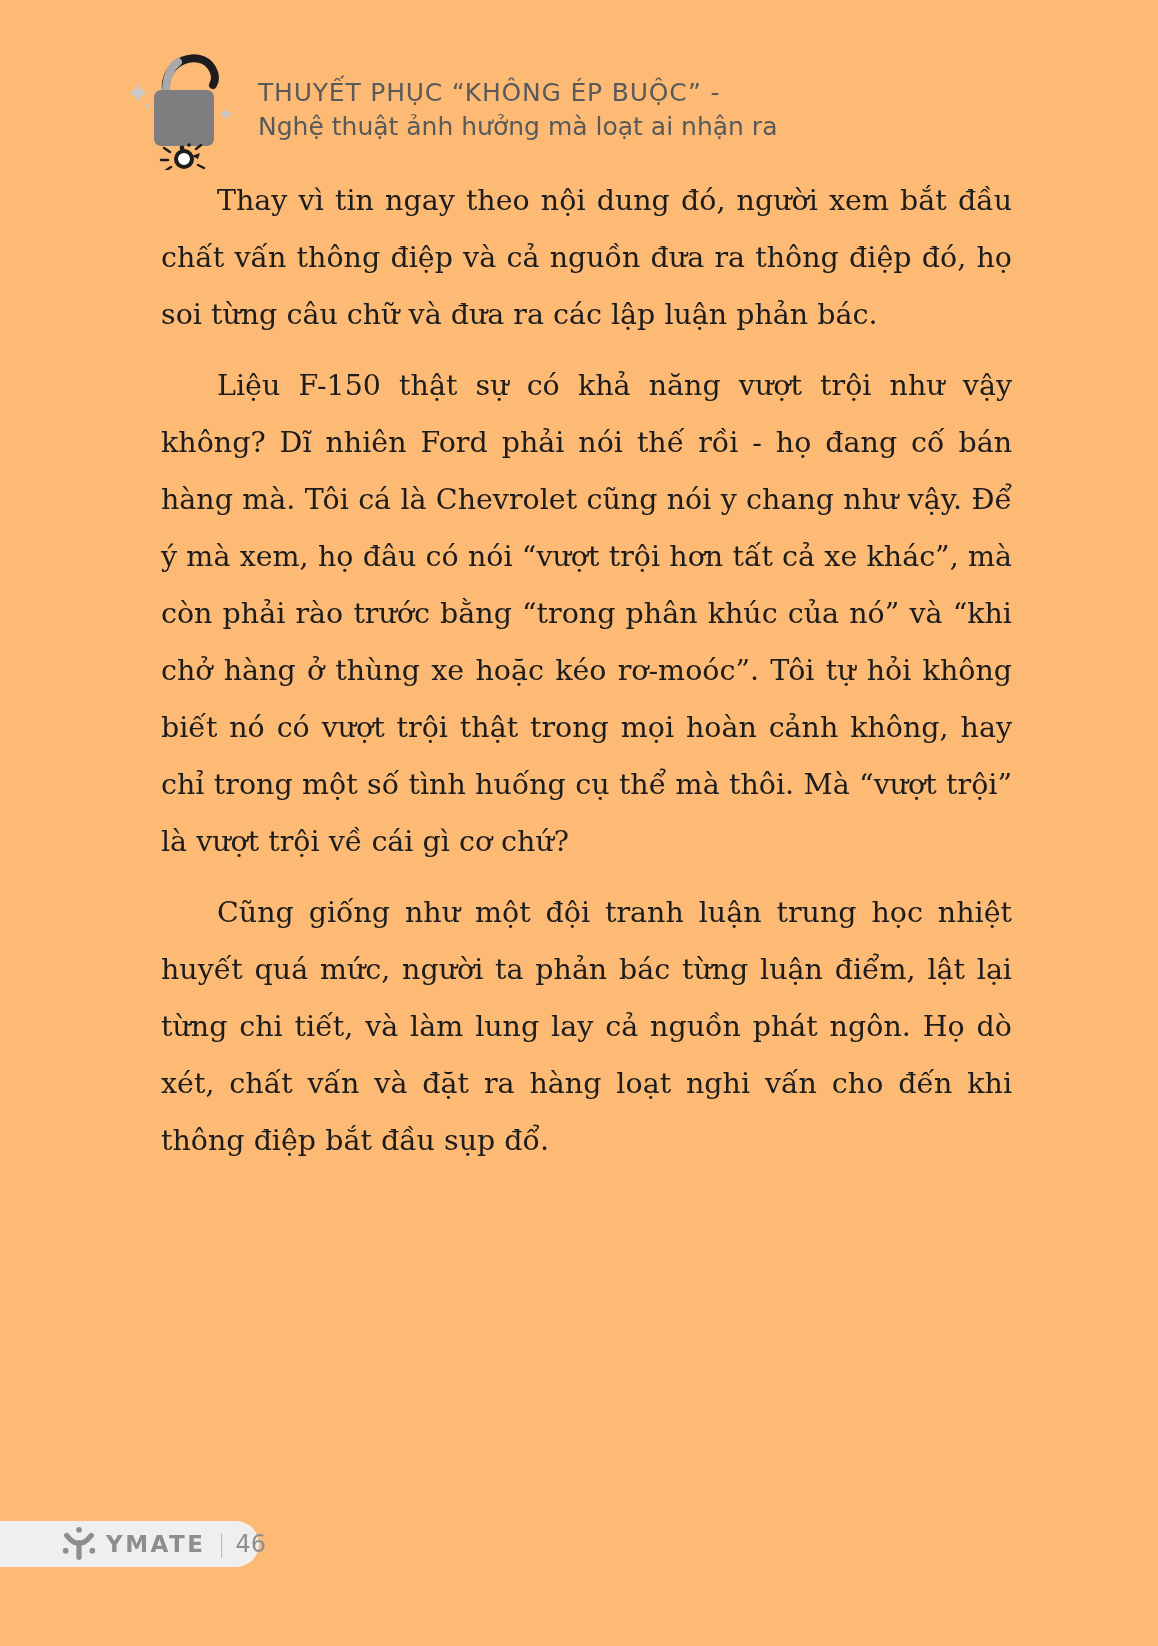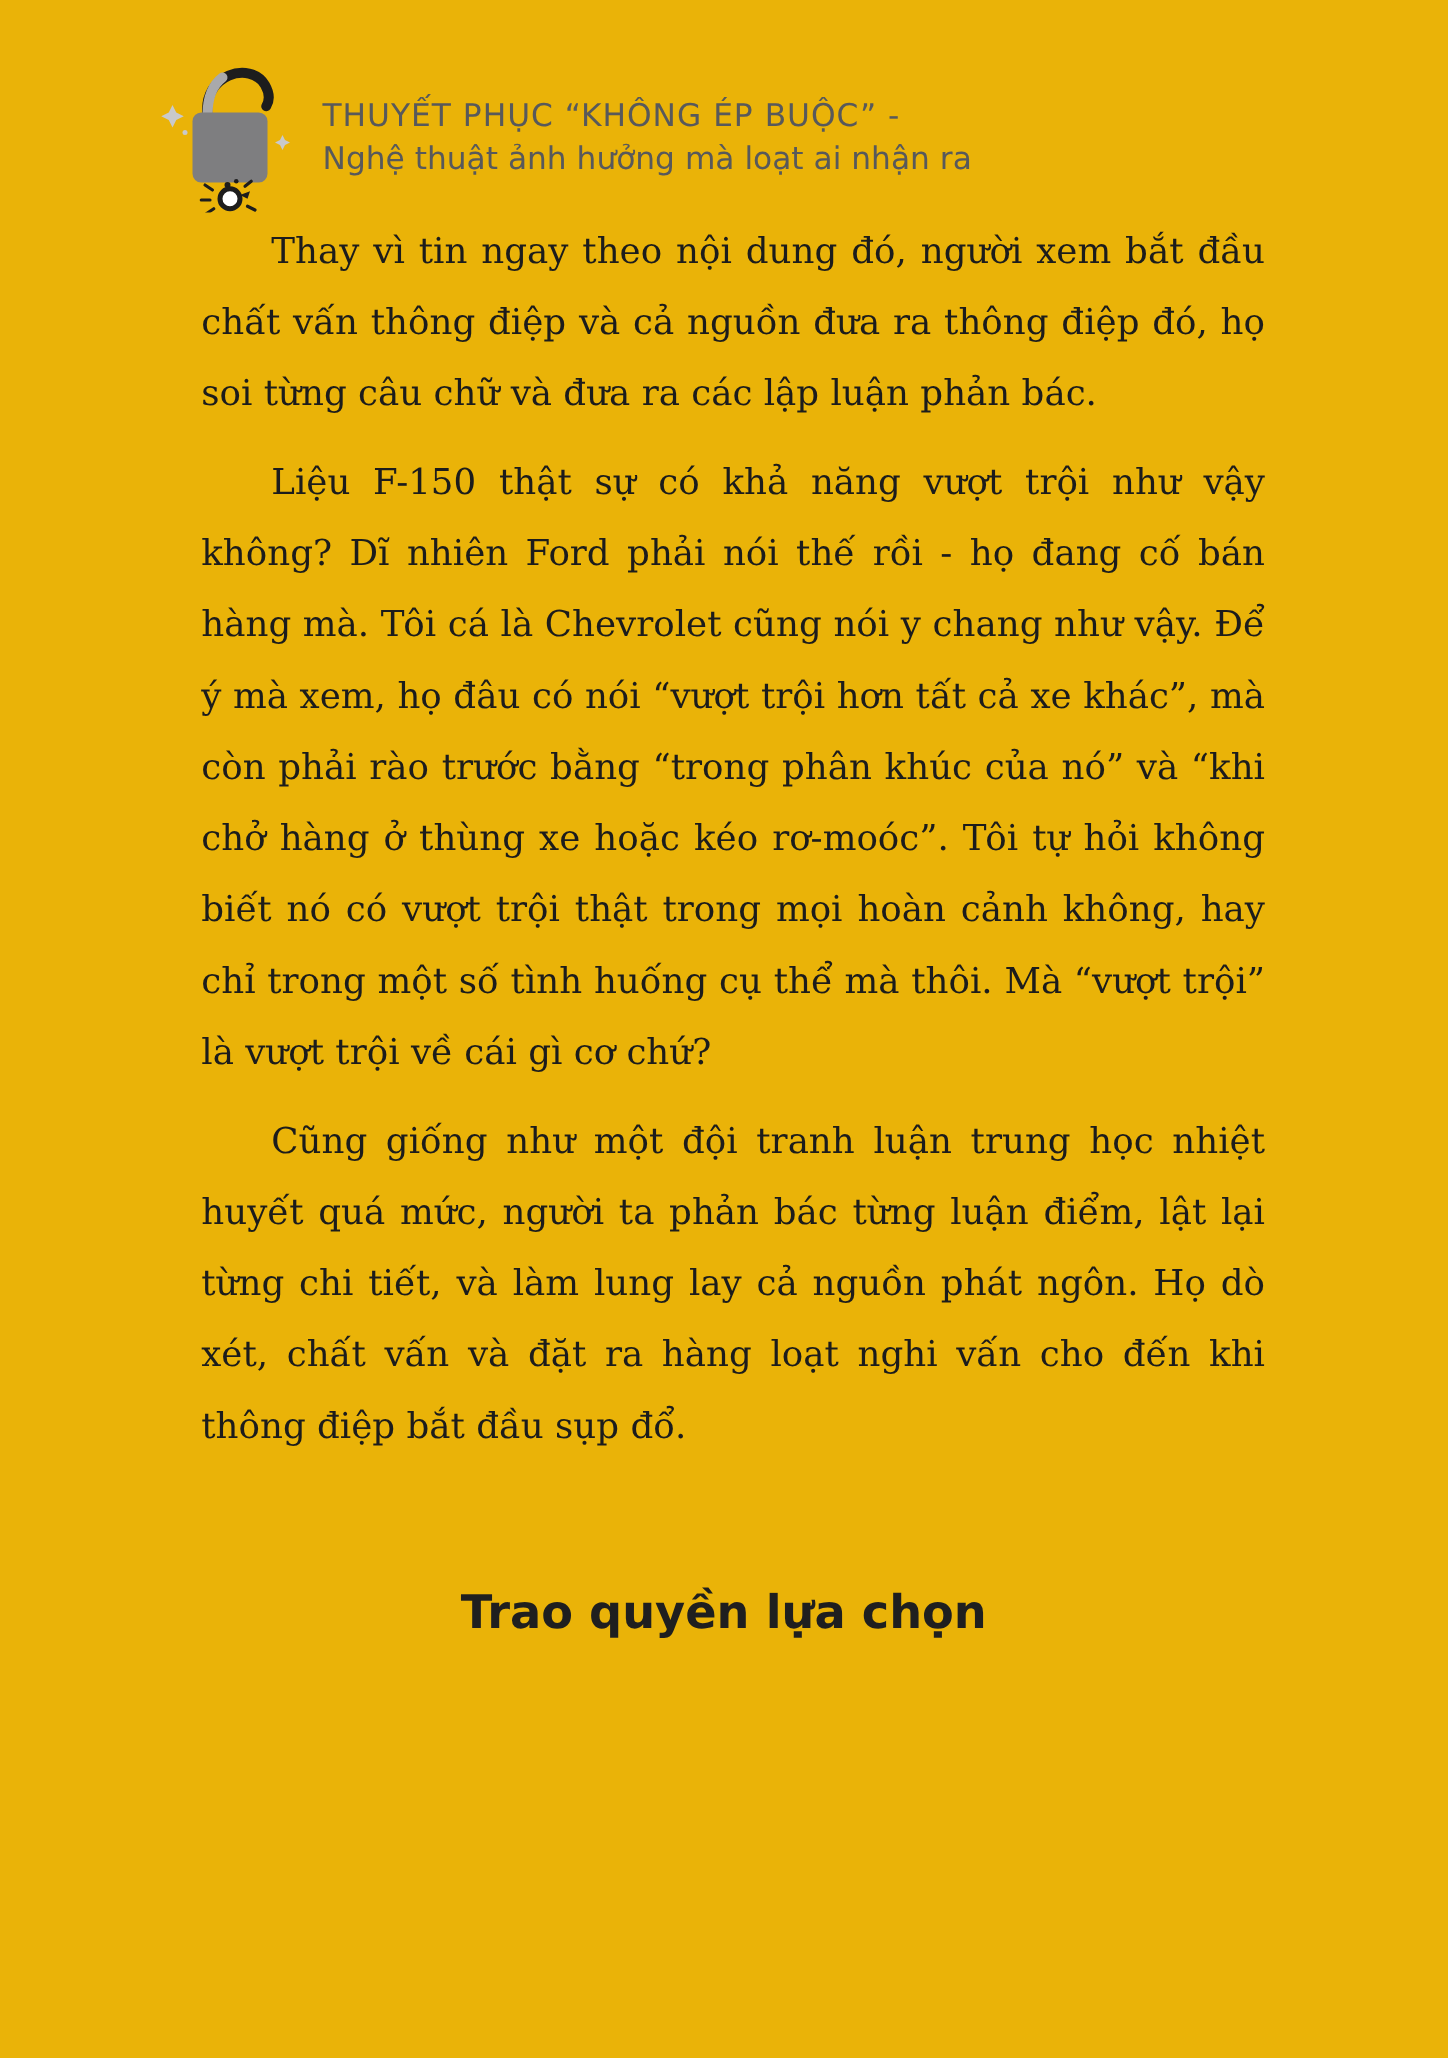--- a/index.html
+++ b/index.html
@@ -1,21 +1,21 @@
 <!DOCTYPE html>
 <html><head>
 <meta charset="utf-8">
 <style>
   * { margin: 0; padding: 0; box-sizing: border-box; }
   html, body { background: #ffffff; }
   .page {
     position: relative;
     width: 1158px;
     height: 1646px;
-    background: #eab308;
+    background: #fdba74;
     overflow: hidden;
     font-family: "DejaVu Serif", "Liberation Serif", serif;
   }
 
   
   .header {
     position: absolute;
     top: 44px;
     left: 126px;
     display: flex;
@@ -134,17 +134,31 @@
     <div class="header-text">
       <div class="header-line1">THUYẾT PHỤC “KHÔNG ÉP BUỘC”  -</div>
       <div class="header-line2">Nghệ thuật ảnh hưởng mà loạt ai nhận ra</div>
     </div>
   </div>
 
   <div class="main">
     <p class="para">Thay vì tin ngay theo nội dung đó, người xem bắt đầu chất vấn thông điệp và cả nguồn đưa ra thông điệp đó, họ soi từng câu chữ và đưa ra các lập luận phản bác.</p>
     <p class="para italic">Liệu F-150 thật sự có khả năng vượt trội như vậy không? Dĩ nhiên Ford phải nói thế rồi - họ đang cố bán hàng mà. Tôi cá là Chevrolet cũng nói y chang như vậy. Để ý mà xem, họ đâu có nói “vượt trội hơn tất cả xe khác”, mà còn phải rào trước bằng “trong phân khúc của nó” và “khi chở hàng ở thùng xe hoặc kéo rơ-moóc”. Tôi tự hỏi không biết nó có vượt trội thật trong mọi hoàn cảnh không, hay chỉ trong một số tình huống cụ thể mà thôi. Mà “vượt trội” là vượt trội về cái gì cơ chứ?</p>
     <p class="para">Cũng giống như một đội tranh luận trung học nhiệt huyết quá mức, người ta phản bác từng luận điểm, lật lại từng chi tiết, và làm lung lay cả nguồn phát ngôn. Họ dò xét, chất vấn và đặt ra hàng loạt nghi vấn cho đến khi thông điệp bắt đầu sụp đổ.</p>
-    <h2 class="para section-heading">Trao quyền lựa chọn</h2>
   </div>
 
+  <div class="footer-pill">
+    <span class="footer-logo">
+      <svg viewBox="0 0 40 40" width="38" height="38" xmlns="http://www.w3.org/2000/svg">
+        <circle cx="20" cy="5" r="3" fill="#8d8e90"></circle>
+        <path d="M7 11 Q 14 20 20 19" fill="none" stroke="#8d8e90" stroke-width="5.5" stroke-linecap="round"></path>
+        <path d="M33 11 Q 26 20 20 19" fill="none" stroke="#8d8e90" stroke-width="5.5" stroke-linecap="round"></path>
+        <path d="M20 19 L 20 34" fill="none" stroke="#8d8e90" stroke-width="5.5" stroke-linecap="round"></path>
+        <circle cx="6" cy="27" r="3" fill="#8d8e90"></circle>
+        <circle cx="34" cy="27" r="3" fill="#8d8e90"></circle>
+      </svg>
+    </span>
+    <span class="footer-brand">YMATE</span>
+    <span class="footer-divider">|</span>
+    <span class="footer-page">46</span>
+  </div>
 
 </div>
 
 </body></html>

